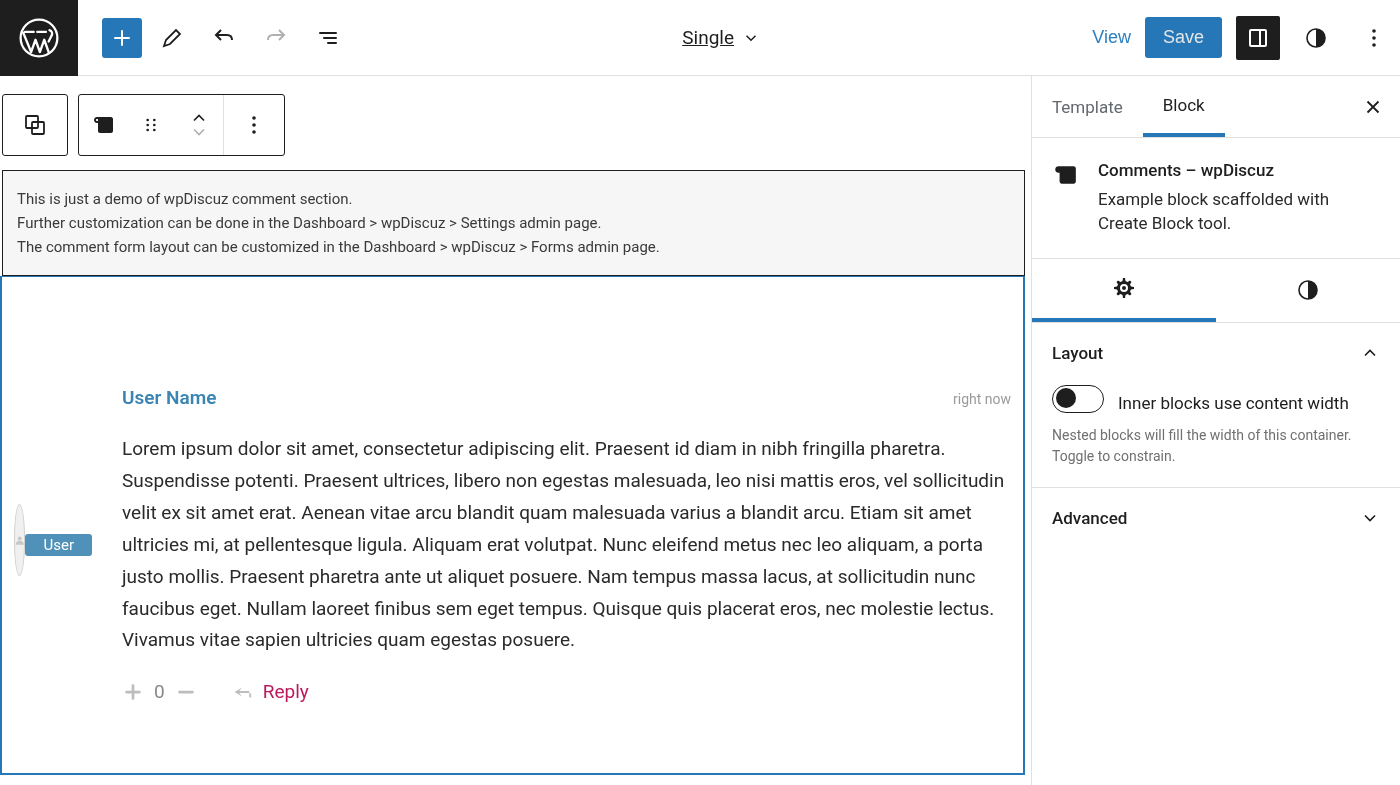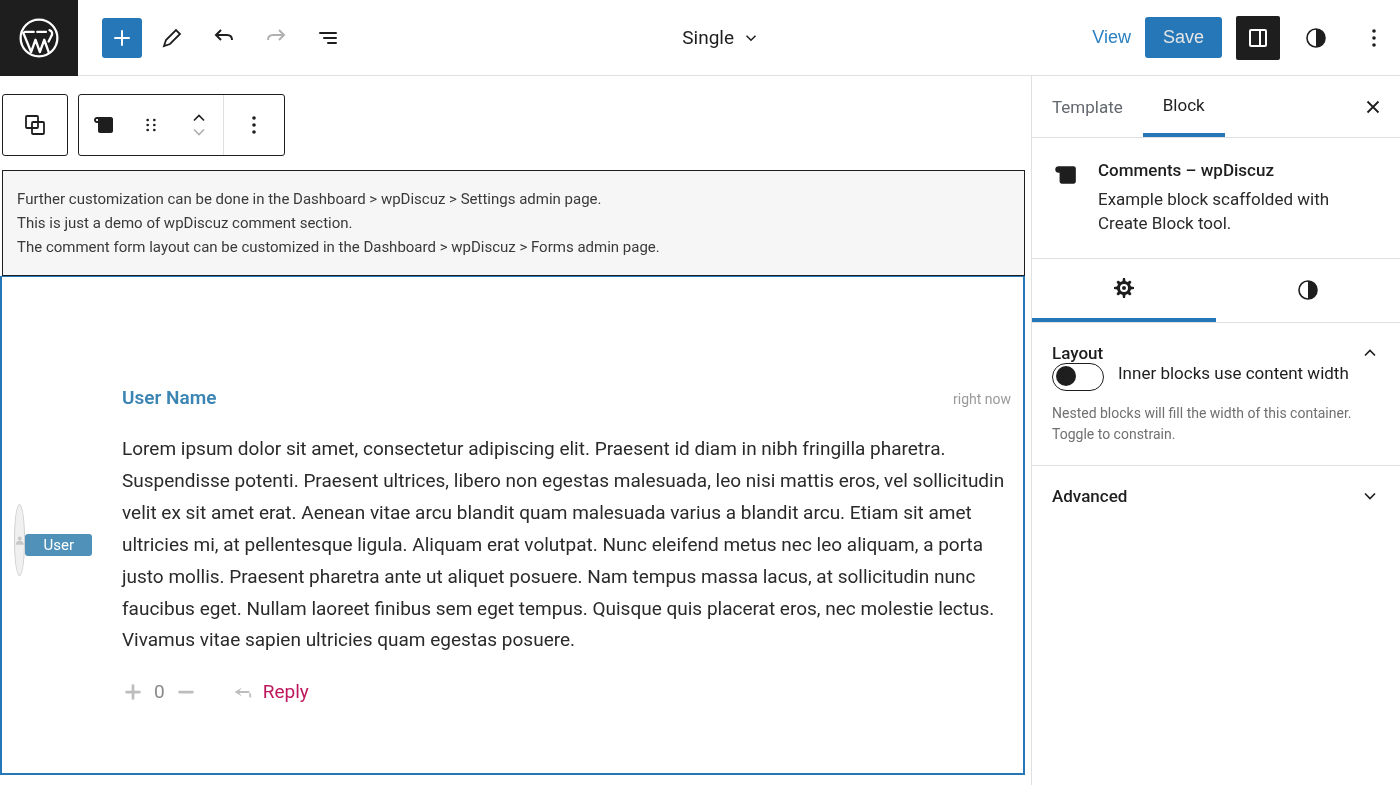--- a/index.html
+++ b/index.html
@@ -5,21 +5,21 @@
 * { box-sizing: border-box; margin: 0; padding: 0; }
 body { font-family: -apple-system, BlinkMacSystemFont, "Segoe UI", Roboto, sans-serif; width: 1400px; height: 785px; overflow: hidden; background: #fff; color: #1e1e1e; }
 
 .top-toolbar { display: flex; align-items: center; height: 76px; border-bottom: 1px solid #e0e0e0; }
 .wp-logo { width: 78px; height: 76px; background: #1e1e1e; display: flex; align-items: center; justify-content: center; }
 .wp-logo svg { width: 42px; height: 42px; }
 .toolbar-left { display: flex; align-items: center; gap: 8px; padding-left: 24px; }
 .btn-add { width: 40px; height: 40px; background: #2677b8; color: #fff; border: none; border-radius: 3px; display: flex; align-items: center; justify-content: center; cursor: pointer; }
 .tool-btn { width: 44px; height: 44px; border: none; background: transparent; display: flex; align-items: center; justify-content: center; cursor: pointer; color: #1e1e1e; }
 .tool-btn.disabled { color: #b0b0b0; }
-.toolbar-center { flex: 1; display: flex; align-items: center; justify-content: center; gap: 8px; font-size: 19px; }
+.toolbar-center { flex: 1; display: flex; align-items: center; justify-content: center; gap: 8px; font-size: 19px; text-decoration: underline; }
 .toolbar-right { display: flex; align-items: center; gap: 14px; padding-right: 4px; }
 .btn-view { color: #2b80c2; font-size: 18px; background: none; border: none; cursor: pointer; }
 .btn-save { background: #2677b8; color: #e5e5e5; font-size: 18px; border: none; padding: 10px 18px; border-radius: 3px; cursor: pointer; }
 .btn-panel { width: 44px; height: 44px; background: #1e1e1e; color: #fff; border: none; border-radius: 2px; display: flex; align-items: center; justify-content: center; cursor: pointer; }
 .icon-btn { width: 44px; height: 44px; border: none; background: transparent; display: flex; align-items: center; justify-content: center; cursor: pointer; }
 
 .body-row { display: flex; height: calc(785px - 76px); }
 .canvas { flex: 1; position: relative; overflow: auto; scrollbar-width: thin; }
 .canvas::-webkit-scrollbar { width: 10px; }
 .canvas::-webkit-scrollbar-thumb { background: #c0c0c0; border-radius: 5px; }
@@ -59,21 +59,21 @@
 .block-title { font-size: 17px; font-weight: 500; }
 .block-desc { font-size: 17px; color: #2a2a2a; margin-top: 8px; line-height: 1.4; }
 
 .sub-tabs { display: flex; border-bottom: 1px solid #e0e0e0; height: 64px; }
 .sub-tab { flex: 1; display: flex; align-items: center; justify-content: center; cursor: pointer; }
 .sub-tab.active { border-bottom: 4px solid #2677b8; }
 
 .panel { padding: 20px; border-bottom: 1px solid #e0e0e0; }
 .panel-head { display: flex; justify-content: space-between; align-items: center; cursor: pointer; }
 .panel-title { font-size: 17px; font-weight: 500; }
-.toggle-row { display: flex; align-items: flex-start; gap: 14px; }
+.toggle-row { display: flex; align-items: flex-end; gap: 14px; margin-top: 22px; }
 .toggle { width: 52px; height: 28px; border-radius: 14px; border: 1.5px solid #1e1e1e; position: relative; cursor: pointer; }
 .toggle-knob { width: 20px; height: 20px; border-radius: 50%; background: #1e1e1e; position: absolute; top: 2.5px; left: 3px; }
 .toggle-label { font-size: 17px; }
 .help-text { font-size: 14px; color: #707070; margin-top: 12px; line-height: 1.5; }
 
 svg { display: block; }
 </style>
 </head>
 <body>
 
@@ -182,22 +182,22 @@
           <svg width="24" height="24" viewBox="0 0 24 24" fill="#1e1e1e">
               <circle cx="12" cy="5" r="1.8"></circle>
               <circle cx="12" cy="12" r="1.8"></circle>
               <circle cx="12" cy="19" r="1.8"></circle>
             </svg>
         </div>
       </div>
     </div>
 
     <div class="info-box">
+      <p>This is just a demo of wpDiscuz comment section.</p>
       <p>Further customization can be done in the Dashboard &gt; wpDiscuz &gt; Settings admin page.</p>
-      <p>This is just a demo of wpDiscuz comment section.</p>
       <p>The comment form layout can be customized in the Dashboard &gt; wpDiscuz &gt; Forms admin page.</p>
     </div>
 
     <div class="comment-block">
       <div class="comment">
         <div class="comment-left">
           <div class="avatar">
             <svg viewBox="0 0 24 24" fill="#c8c8c8">
                 <circle cx="12" cy="8" r="5"></circle>
                 <path d="M2 24 C2 16 8 14 12 14 C16 14 22 16 22 24 Z"></path>

